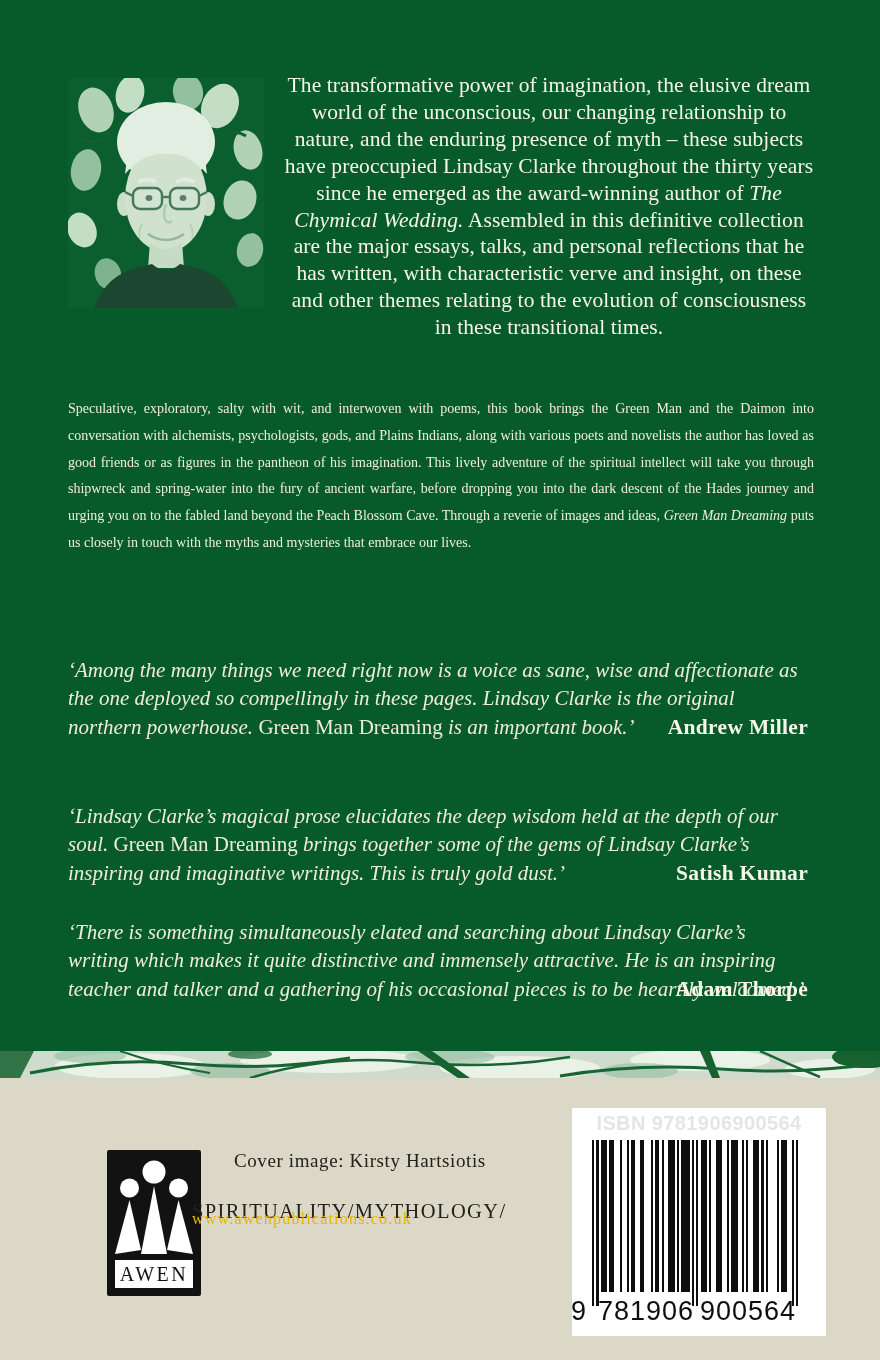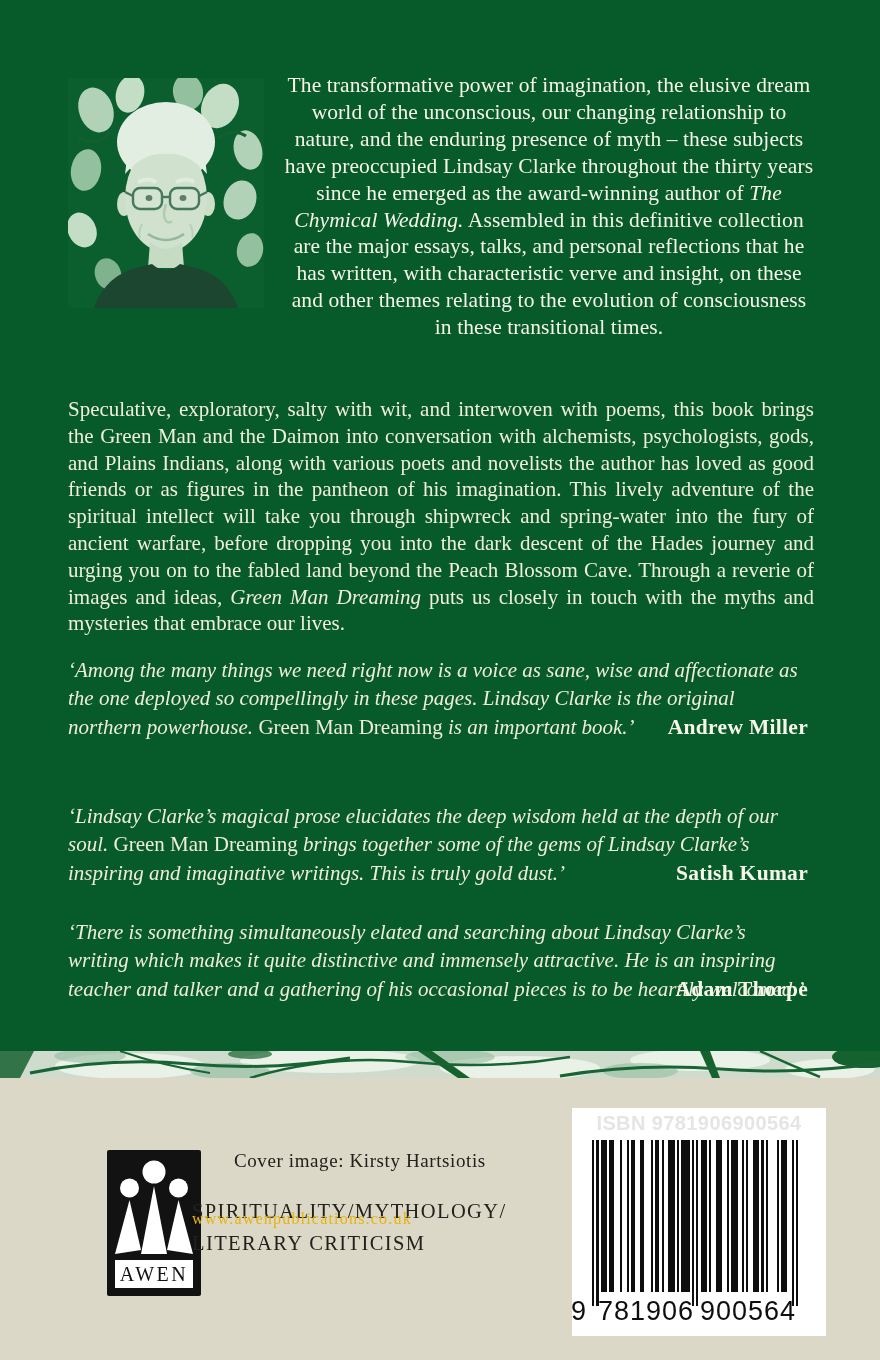--- a/index.html
+++ b/index.html
@@ -12,21 +12,21 @@
 
   .author-photo { left:68px; top:78px; width:196px; height:230px; overflow:hidden; }
 
   .intro-para {
     left:283px; top:72px; width:532px;
     font-weight:normal; font-size:21.5px; line-height:26.9px;
     color:#F7F5E9; letter-spacing:0.1px; text-align:center;
   }
   .body-para {
     left:68px; top:396px; width:746px;
-    font-size:21px; line-height:26.8px; color:#F1EEDC;
+    font-size:14px; line-height:26.8px; color:#F1EEDC;
     text-align:justify;
   }
   .quote {
     left:68px; width:742px;
     font-size:21px; line-height:28.3px; color:#EFEDDA;
     font-style:italic; position:absolute;
   }
   .quote .roman { font-style:normal; }
   .quote .attr {
     position:absolute; right:2px; bottom:0;
@@ -182,21 +182,20 @@
       <polygon points="71.5,50 60,100 86,104"></polygon>
       <rect x="8" y="110" width="78" height="28"></rect>
     </g>
     <text x="47" y="131" text-anchor="middle" font-family="Liberation Serif, serif" font-size="20" letter-spacing="2.5" fill="#121212">AWEN</text>
   </svg>
 </div>
 
 <div class="abs cover-credit">Cover image: Kirsty Hartsiotis</div>
 <div class="abs category">
   <div>SPIRITUALITY/MYTHOLOGY/</div>
-  <div>LITERARY CRITICISM</div>
 </div>
 <div class="abs website">www.awenpublications.co.uk</div>
 
 <div class="abs barcode-box"></div>
 <div class="abs isbn-label">ISBN 9781906900564</div>
 <div class="abs bars">
     <i class="b g"></i>
     <i class=""></i>
     <i class="b g"></i>
     <i class=""></i>

